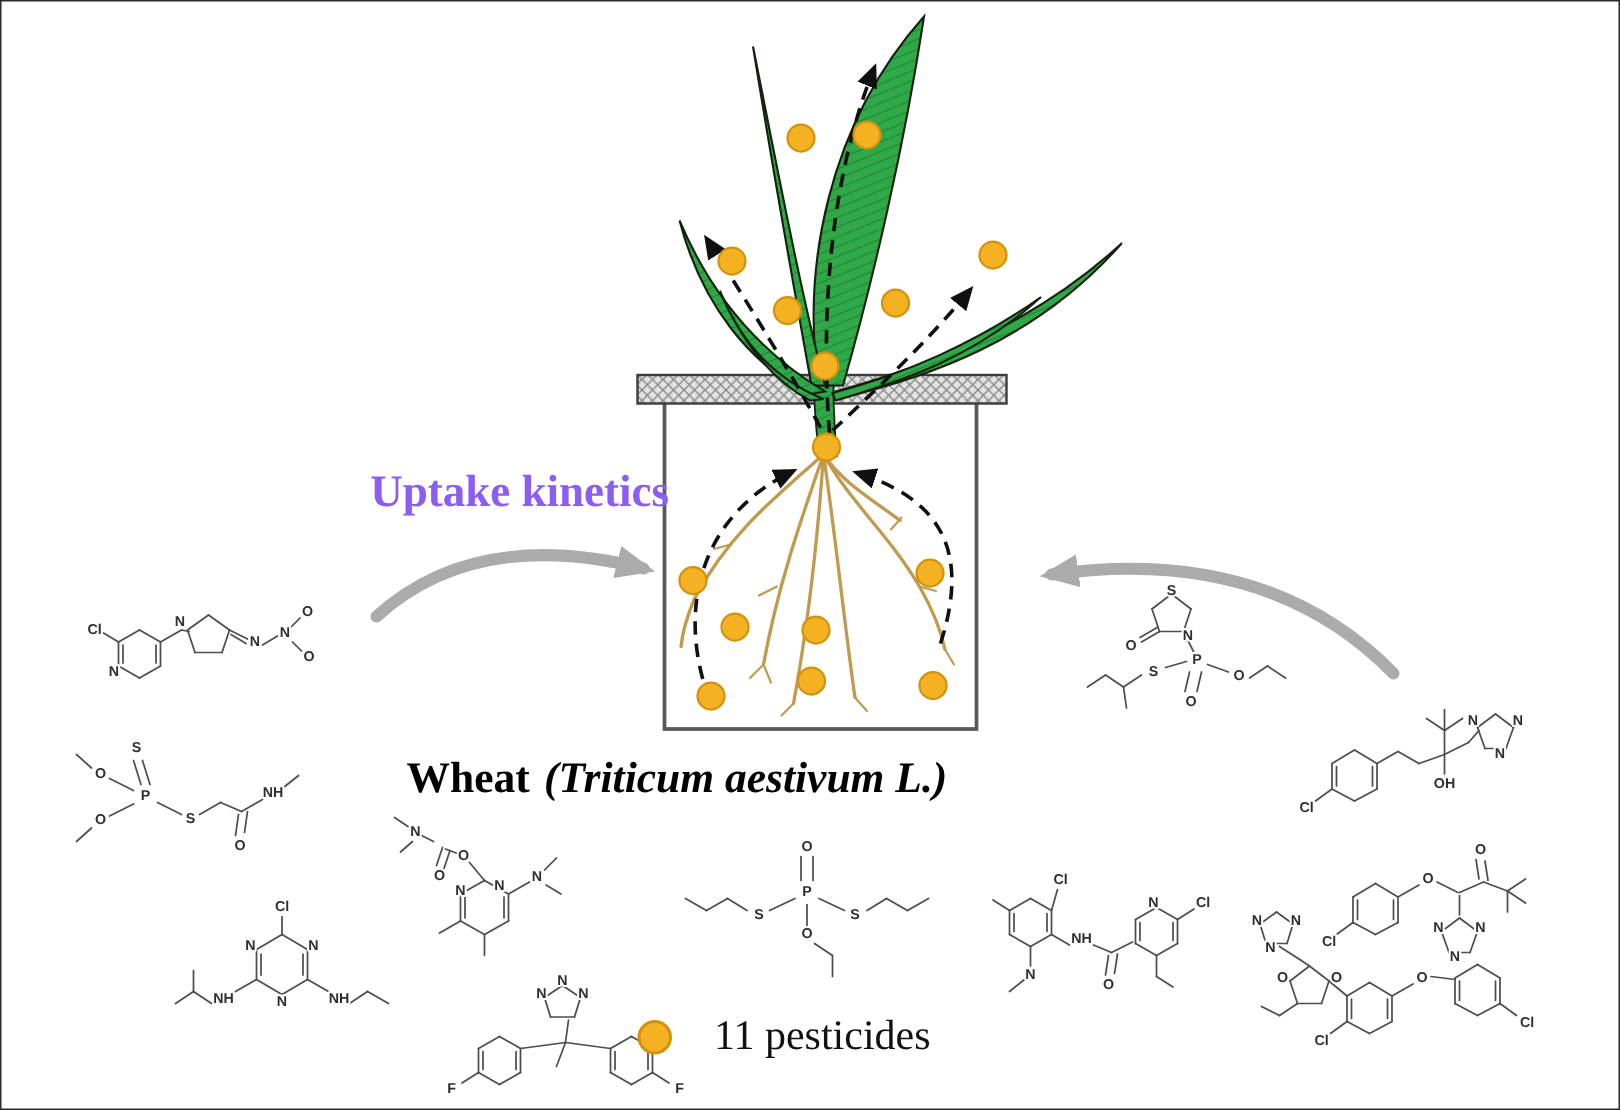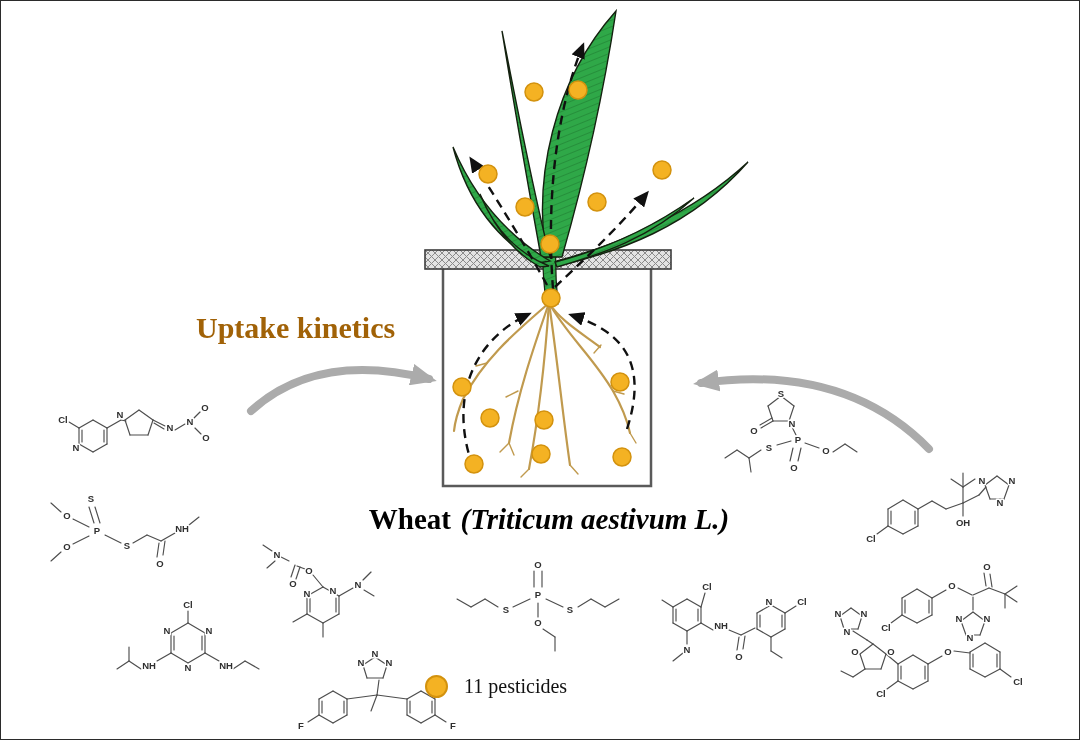--- a/index.html
+++ b/index.html
@@ -3,29 +3,29 @@
 <meta charset="utf-8">
 <title>Graphical Abstract</title>
 <style>
   html,body{margin:0;padding:0;background:#ffffff;}
   .canvas{
     position:relative;width:1080px;height:740px;box-sizing:border-box;
     background:#fff;border:1px solid #2b2b2b;overflow:hidden;
     font-family:"Liberation Serif",serif;
   }
   .scene{position:absolute;left:0;top:0;width:1080px;height:740px;}
-  .heading{position:absolute;font-weight:700;font-size:30px;color:#a16207;
-    text-align:left;white-space:nowrap;}
+  .heading{position:absolute;font-weight:700;font-size:30px;color:#8b5cf6;
+    text-align:right;white-space:nowrap;}
   .heading.uptake{left:195px;top:310px;width:250px;}
   .heading.accum{left:668px;top:314px;width:240px;}
-  .wheat{position:absolute;left:270px;top:502px;width:556px;text-align:center;
+  .wheat{position:absolute;left:270px;top:502px;width:556px;
     font-size:29px;font-weight:700;color:#000;white-space:nowrap;}
   .wheat .sp{font-style:italic;margin-left:0.33em;}
   .legend{position:absolute;left:424px;top:674px;display:flex;align-items:center;
-    gap:16px;font-size:20px;color:#111;}
+    gap:28px;font-size:28px;color:#111;}
   .legend-dot{width:19px;height:19px;border-radius:50%;
     background:var(--dot-fill,#F4B223);border:2px solid var(--dot-stroke,#D89B10);}
   
   .pot{fill:#ffffff;stroke:#5a5a5a;stroke-width:2.5;}
   .lid{fill:url(#lidPat);stroke:#3c3c3c;stroke-width:1.6;}
   .leaf{fill:url(#leafPat);stroke:#14210f;stroke-width:1.4;}
   .stem{fill:url(#leafPat);stroke:#14210f;stroke-width:1.2;}
   .root{stroke:var(--root,#C09A4E);stroke-width:2.2;fill:none;stroke-linecap:round;}
   .rootlet{stroke:var(--root,#C09A4E);stroke-width:1.4;fill:none;stroke-linecap:round;}
   .garr{stroke:var(--gray-arrow,#ABABAB);stroke-width:8;fill:none;stroke-linecap:round;}

